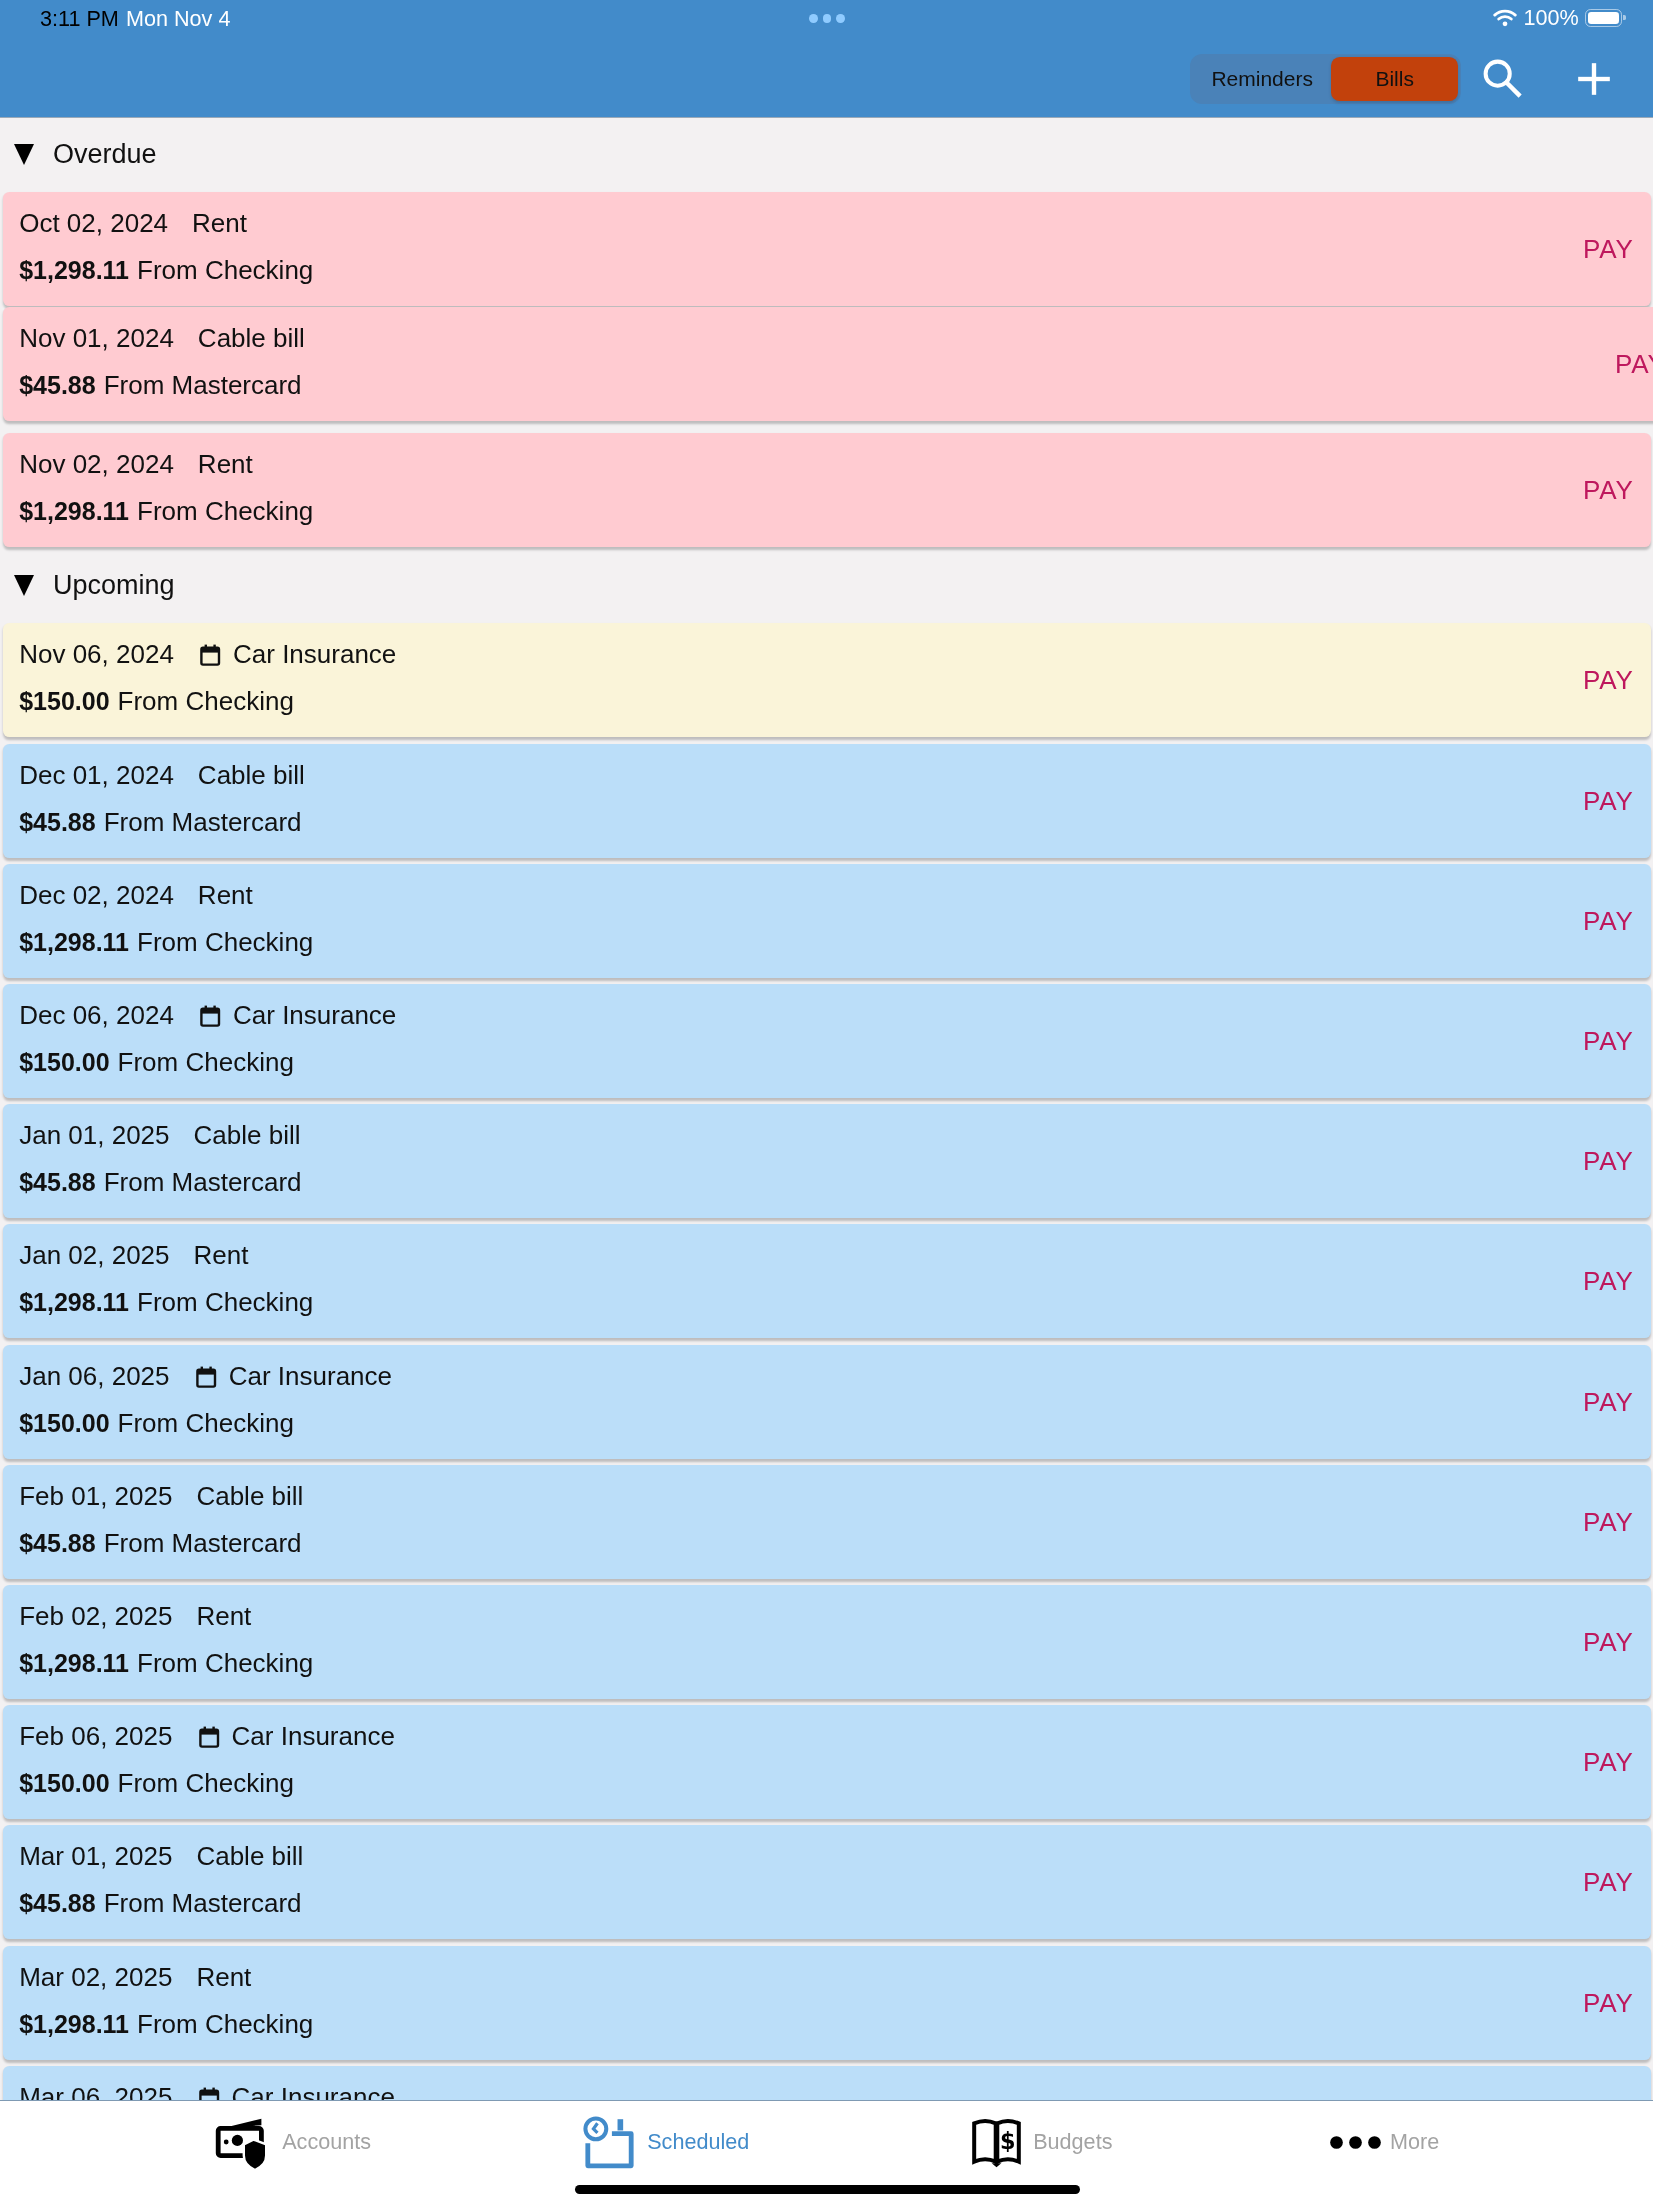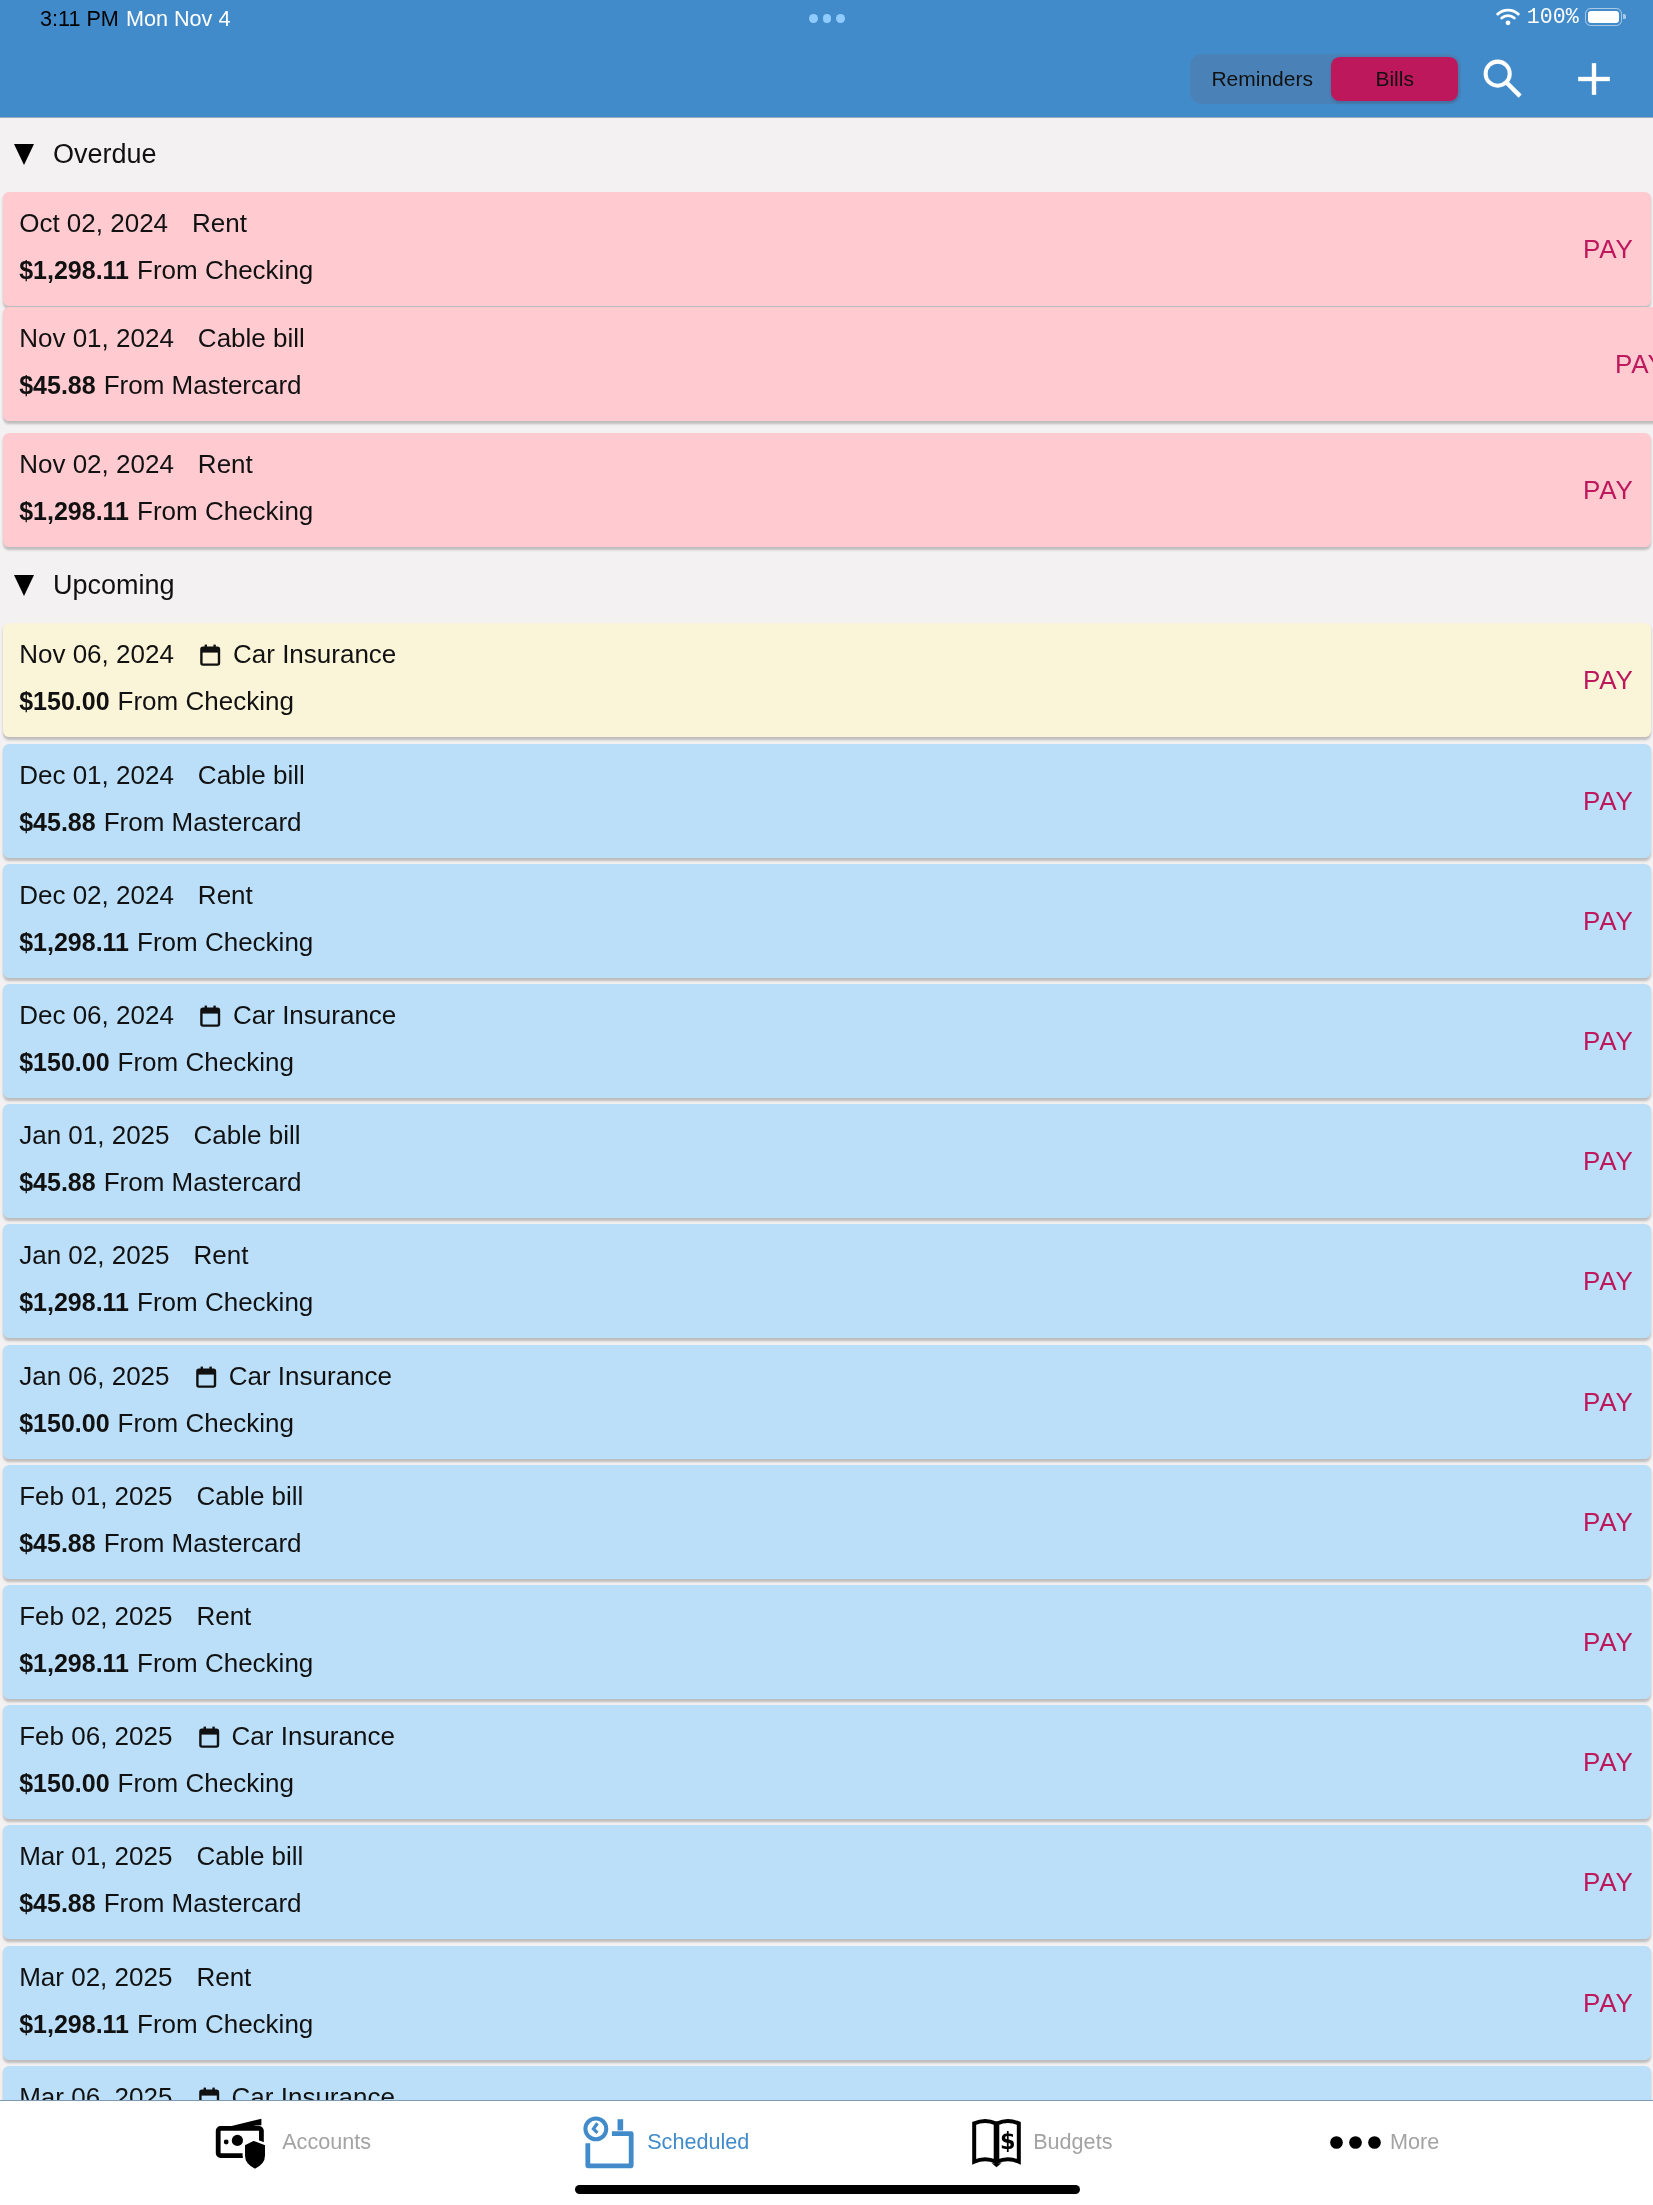--- a/index.html
+++ b/index.html
@@ -2,29 +2,29 @@
 <html style="font-size:13px"><head>
 <meta charset="utf-8">
 <style>
   html,body{margin:0;padding:0;}
   body{width:1654px;height:2205px;position:relative;overflow:hidden;background:#f3f1f2;font-family:"Liberation Sans","DejaVu Sans",sans-serif;color:#111;}
   .topbar{position:absolute;left:0;top:0;width:1654px;height:118px;background:#428bca;border-bottom:1.6px solid #9aa9b8;box-sizing:border-box;}
   .status-time{position:absolute;left:40px;top:6.4px;font-size:21.6px;color:#000000;}
   .status-date{position:absolute;left:126px;top:6.4px;font-size:21.6px;color:#fff;}
   .status-dots{position:absolute;left:809px;top:14.4px;display:flex;gap:4.8px;}
   .status-dots span{width:8.8px;height:8.8px;border-radius:50%;background:#8fcbff;display:block;}
-  .status-right{position:absolute;right:32px;top:4.8px;display:flex;align-items:center;gap:6.4px;color:#fff;font-size:21.6px;font-family:Liberation Mono, monospace;}
+  .status-right{position:absolute;right:32px;top:4.8px;display:flex;align-items:center;gap:6.4px;color:#fff;font-size:21.6px;}
   .wifi{width:24px;height:19px;}
   .battery{width:37px;height:17.6px;border:1.6px solid rgba(255,255,255,0.55);border-radius:5.6px;box-sizing:border-box;padding:1.6px;position:relative;}
   .battery .fill{width:100%;height:100%;background:#fff;border-radius:3.2px;}
   .battery:after{content:"";position:absolute;right:-4.8px;top:4.8px;width:2.4px;height:5.6px;background:rgba(255,255,255,0.55);border-radius:0 1.6px 1.6px 0;}
   .segmented{position:absolute;left:1190px;top:54px;width:271px;height:50px;background:#4a82b8;border-radius:12px;display:flex;align-items:center;}
   .seg{height:44px;display:flex;align-items:center;justify-content:center;font-size:21px;color:#111;border-radius:8.8px;box-sizing:border-box;}
   .seg-rem{width:138px;margin-left:3.2px;}
-  .seg-bills{width:127px;background:#be185d;box-shadow:0 1.6px 3.2px rgba(0,0,0,0.15);}
+  .seg-bills{width:127px;background:#c2410c;box-shadow:0 1.6px 3.2px rgba(0,0,0,0.15);}
   .icon-btn{position:absolute;display:flex;align-items:center;justify-content:center;}
   .search-btn{left:1474px;top:53px;width:56px;height:51px;}
   .plus-btn{left:1567px;top:53px;width:54px;height:51px;}
   .section{position:absolute;left:0;width:1654px;height:56px;display:flex;align-items:center;}
   .section .tri{position:absolute;left:14.4px;width:0;height:0;border-left:10.4px solid transparent;border-right:10.4px solid transparent;border-top:21px solid #000;}
   .section .label{position:absolute;left:53px;font-size:27px;color:#111;}
   .row{position:absolute;left:3.2px;width:1648px;height:114px;border-radius:6.4px;box-shadow:0 2.4px 2.4px rgba(0,0,0,0.22);}
   .row.overdue{background:#ffcbd1;}
   .row.due-soon{background:#faf4d9;}
   .row.upcoming{background:#bbdef9;}

